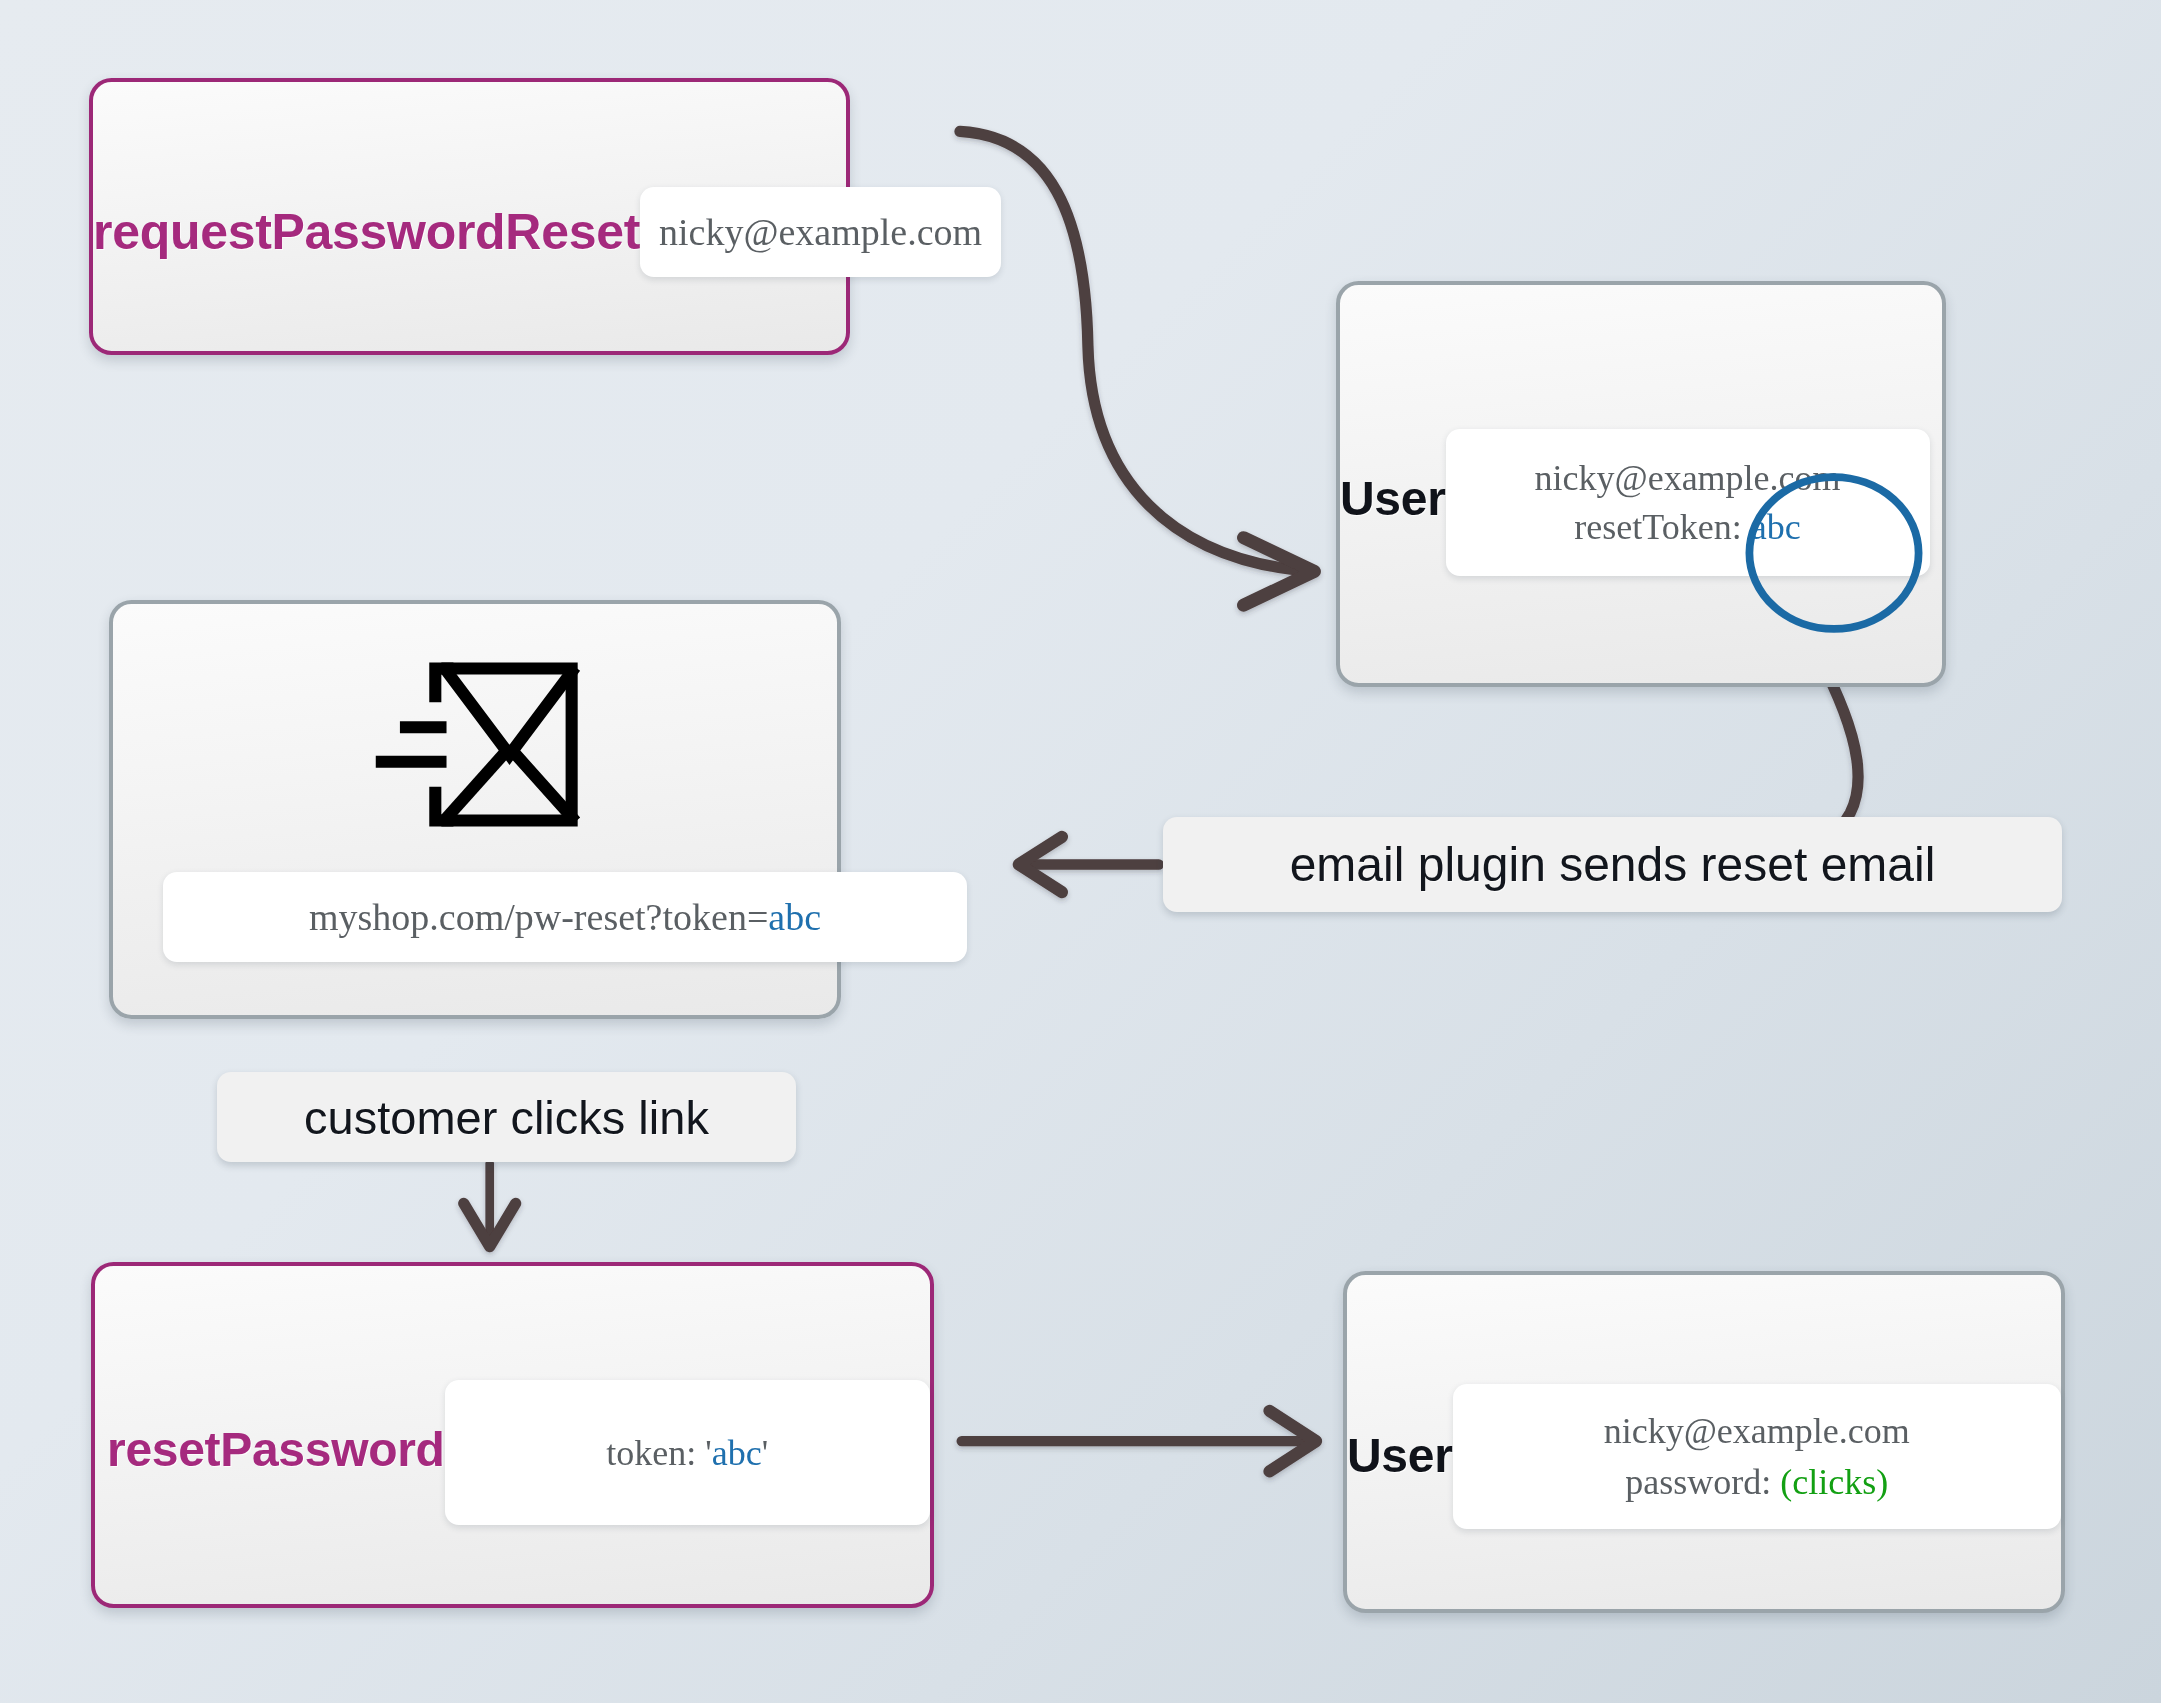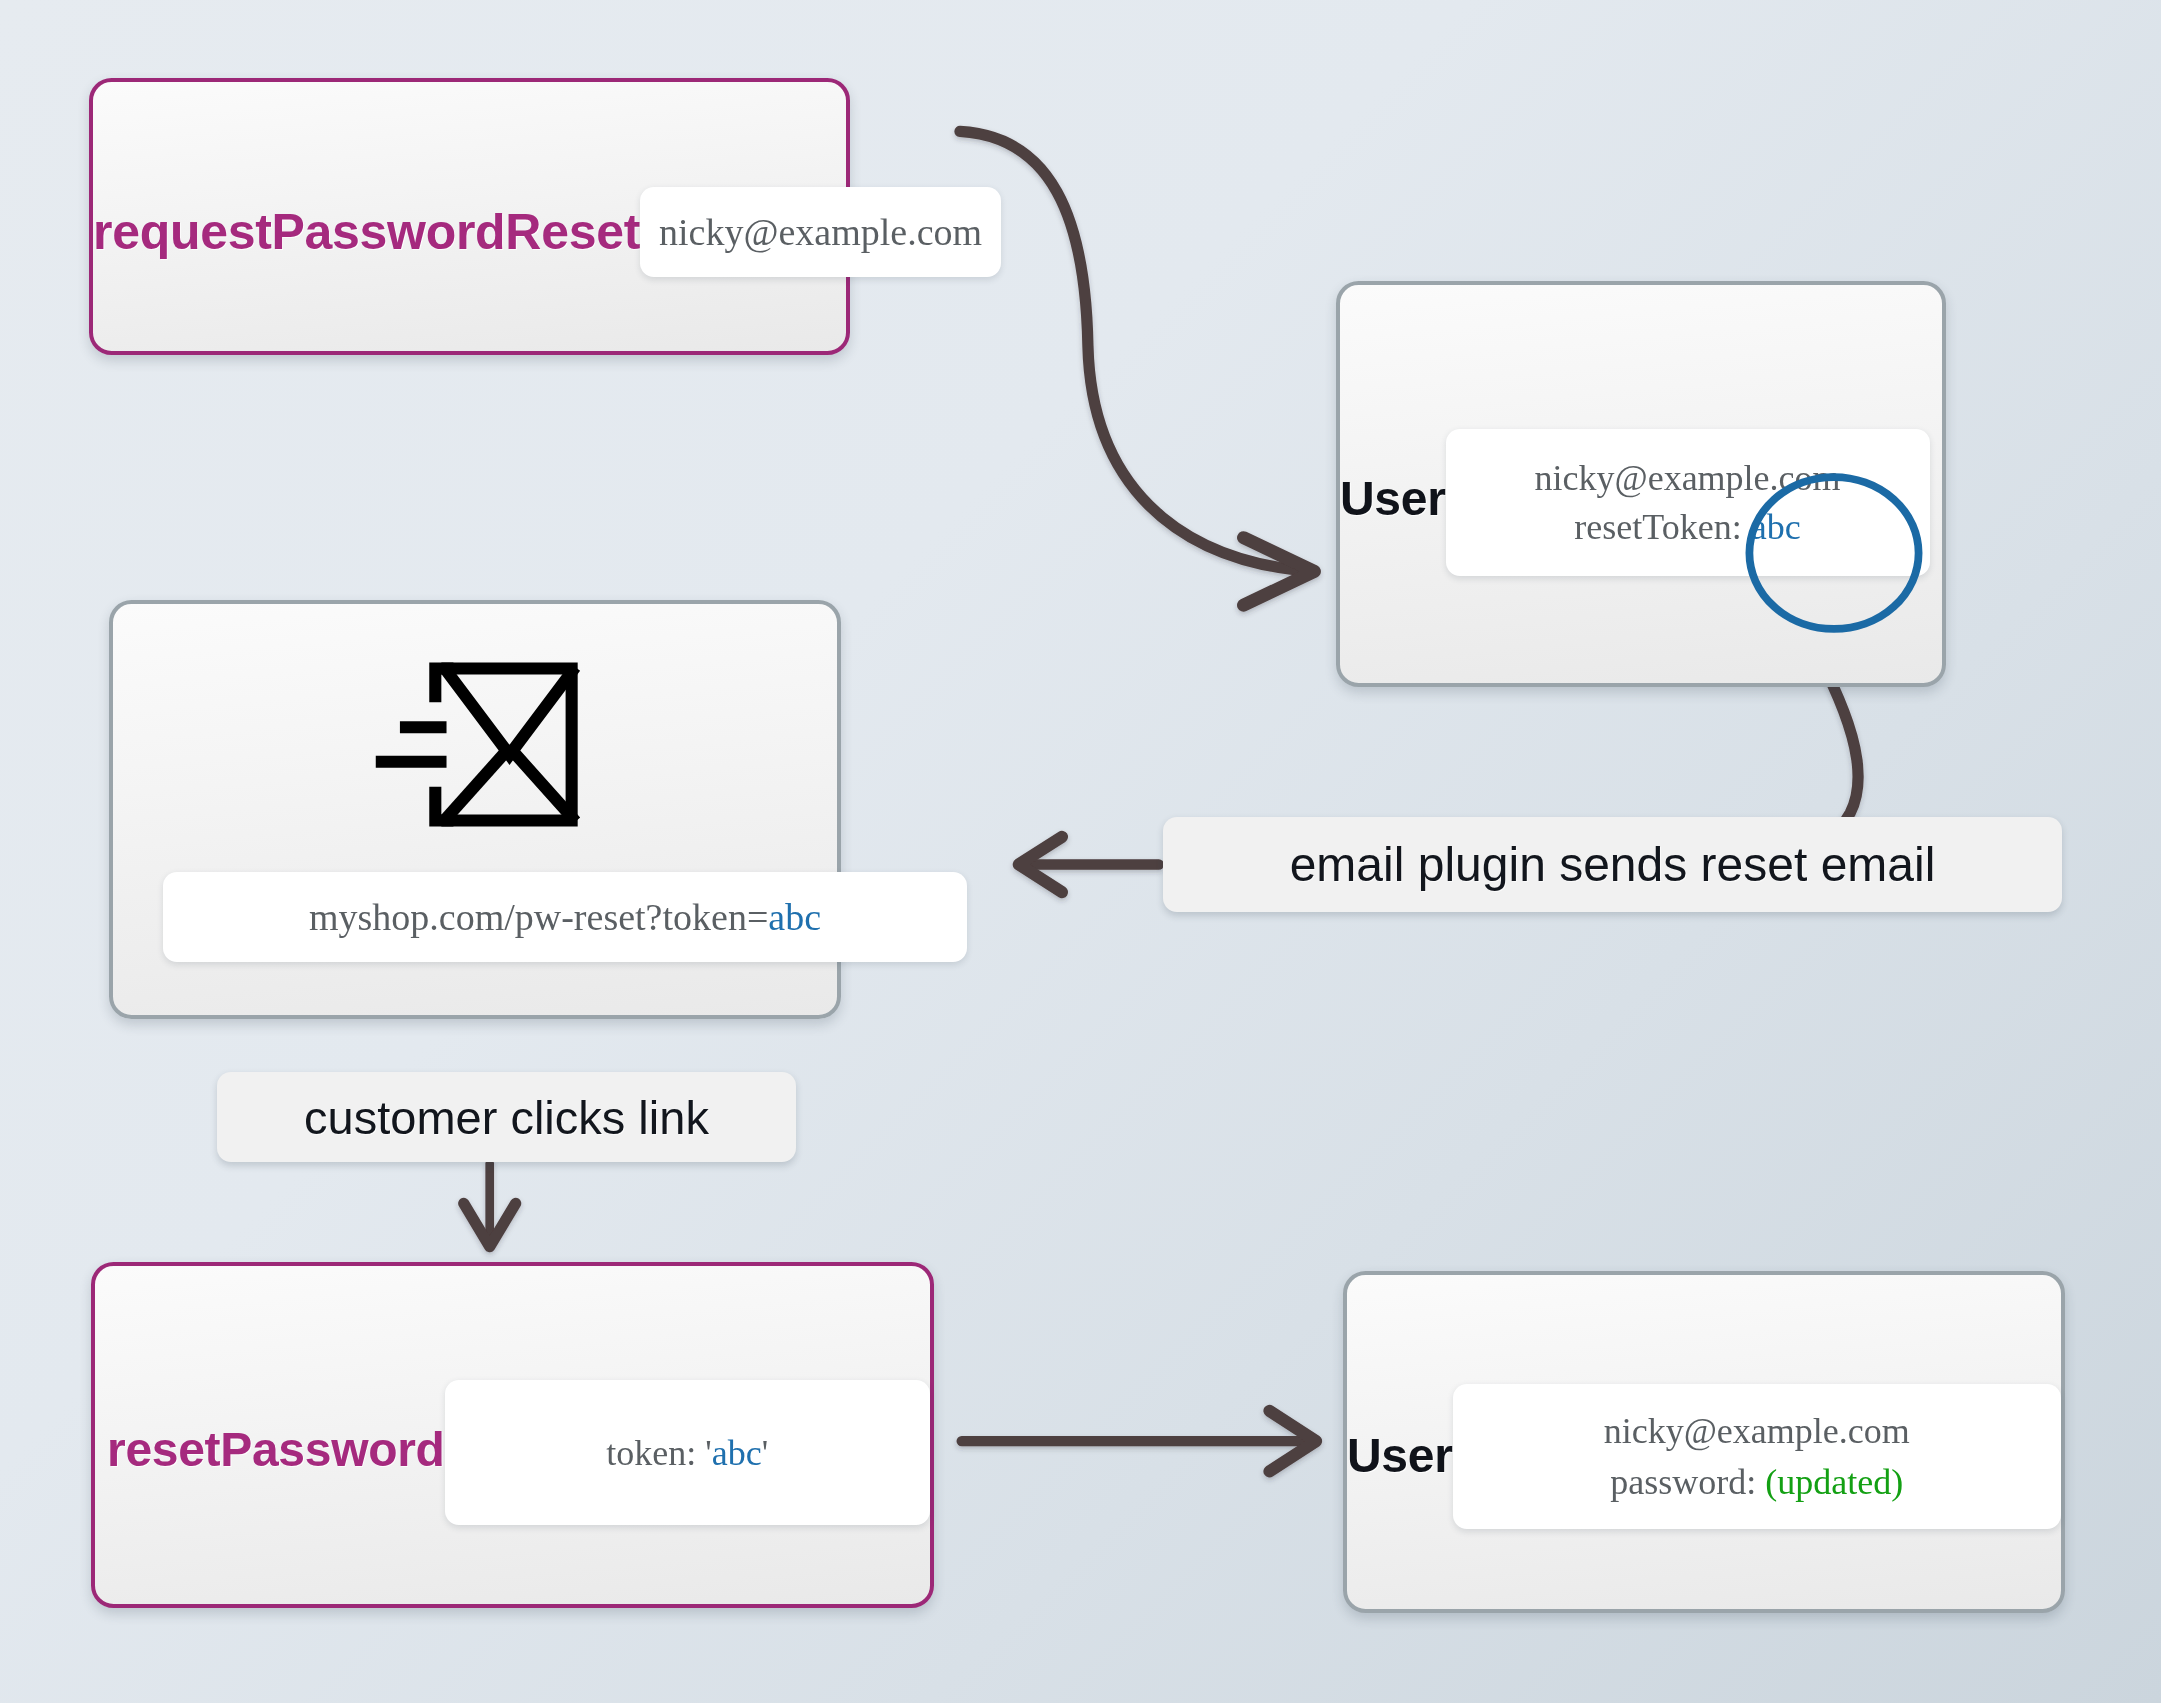--- a/index.html
+++ b/index.html
@@ -239,18 +239,18 @@
     <div class="card-title accent">resetPassword</div>
     <div class="panel">
       <span class="row"><span>token: </span><span>'</span><span class="tok-blue">abc</span><span>'</span></span>
     </div>
   </div>
 
   <div class="card neutral" id="box-user-bot">
     <div class="card-title neutral">User</div>
     <div class="panel">
       <span class="row">nicky@example.com</span>
-      <span class="row"><span>password: </span><span class="tok-green">(updated)</span></span>
+      <span class="row"><span>password: </span><span class="tok-green">(clicks)</span></span>
     </div>
   </div>
 
 </div>
 
 
 </body></html>

